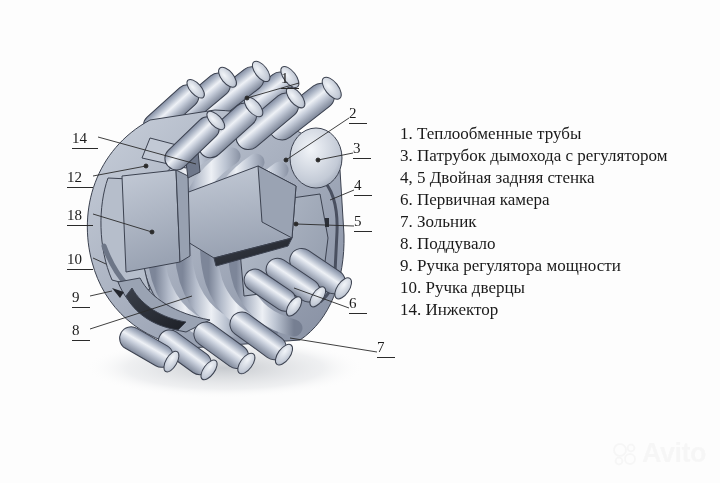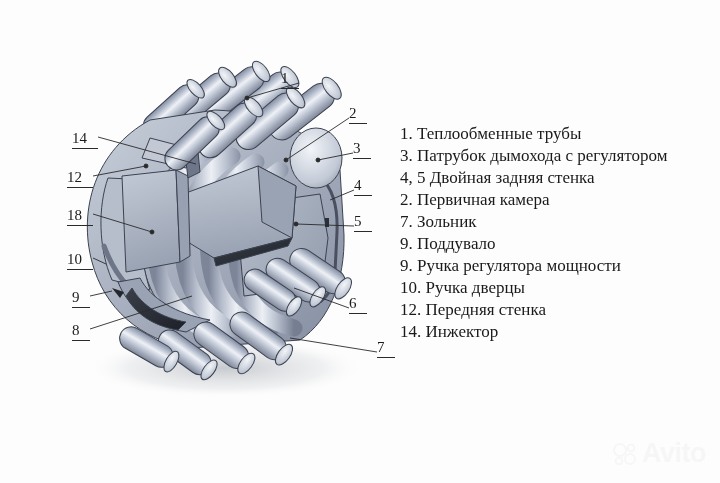--- a/index.html
+++ b/index.html
@@ -281,26 +281,25 @@
     <div class="callout" style="left:67px;top:252px;width:26px;">10</div>
     <div class="callout" style="left:67px;top:208px;width:26px;">18</div>
     <div class="callout" style="left:67px;top:170px;width:26px;">12</div>
     <div class="callout" style="left:72px;top:131px;width:26px;font-family:Liberation Serif, serif;">14</div>
   </div>
 
   <div id="legend">
     <div class="legend-line">1. Теплообменные трубы</div>
     <div class="legend-line">3. Патрубок дымохода с регулятором</div>
     <div class="legend-line">4, 5 Двойная задняя стенка</div>
-    <div class="legend-line">2. Первичная камера</div>
+    <div class="legend-line">6. Первичная камера</div>
     <div class="legend-line">7. Зольник</div>
-    <div class="legend-line">9. Поддувало</div>
+    <div class="legend-line">8. Поддувало</div>
     <div class="legend-line">9. Ручка регулятора мощности</div>
     <div class="legend-line">10. Ручка дверцы</div>
-    <div class="legend-line">12. Передняя стенка</div>
     <div class="legend-line">14. Инжектор</div>
   </div>
 
   <div id="watermark">
     <svg width="26" height="26" viewBox="0 0 26 26">
       <circle cx="8" cy="9" r="6" fill="none" stroke="#f2f2f2" stroke-width="2"></circle>
       <circle cx="19" cy="7" r="3.4" fill="none" stroke="#f2f2f2" stroke-width="2"></circle>
       <circle cx="7" cy="20" r="3.4" fill="none" stroke="#f2f2f2" stroke-width="2"></circle>
       <circle cx="18" cy="18" r="5" fill="none" stroke="#f2f2f2" stroke-width="2"></circle>
     </svg>

